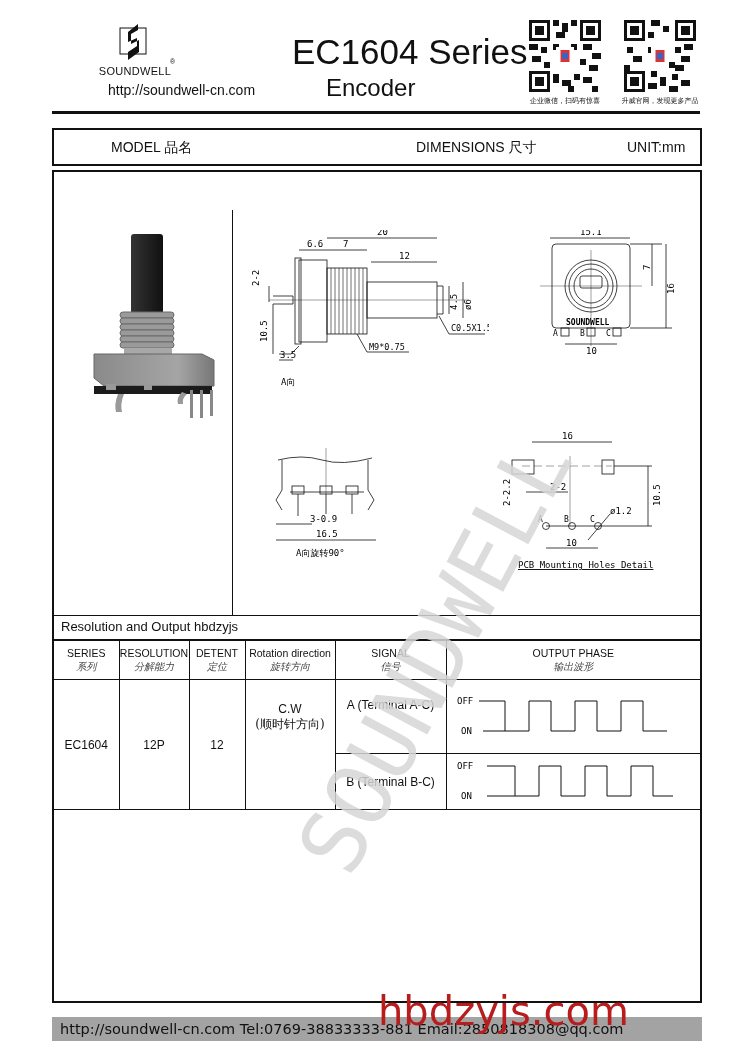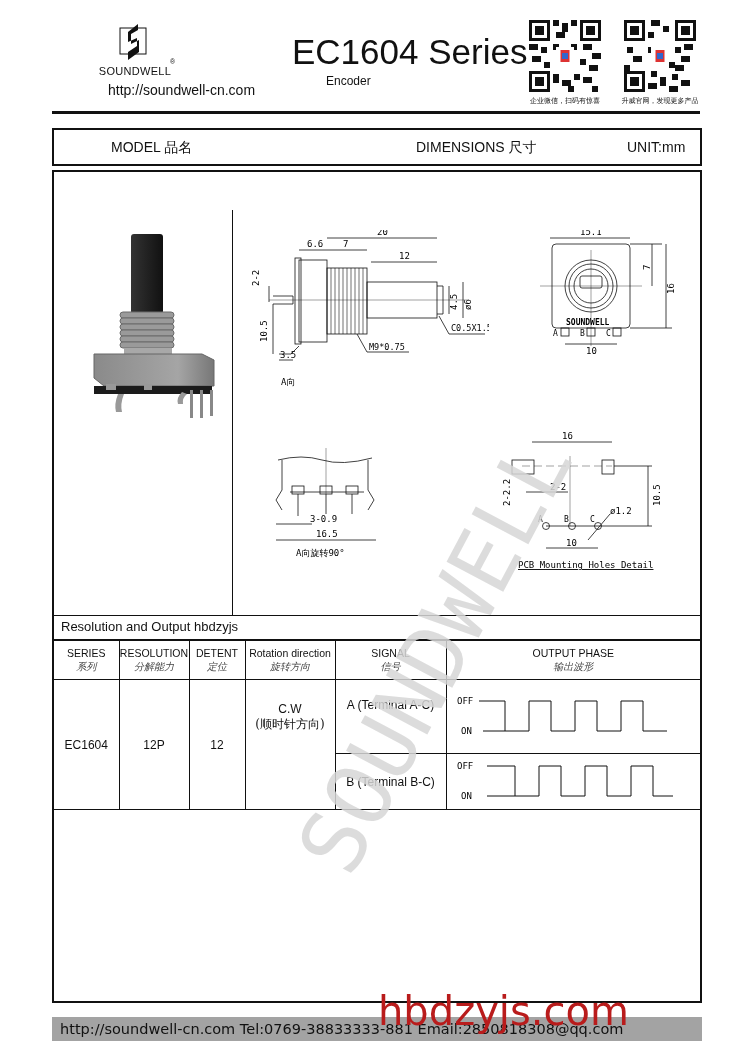--- a/index.html
+++ b/index.html
@@ -6,21 +6,21 @@
   body { width: 750px; height: 1061px; position: relative; overflow: hidden;
          font-family: "Liberation Sans", sans-serif; color: #111; }
   .abs { position: absolute; }
 
   
   .logo-box { left: 118px; top: 22px; width: 30px; height: 40px; }
   .brand { left: 85px; top: 65px; width: 100px; text-align: center; font-size: 11px; letter-spacing: 0.3px; }
   .reg { left: 170px; top: 58px; font-size: 7px; }
   .site { left: 60px; top: 82px; font-size: 14px; margin-left: 48px; }
   .title { left: 292px; top: 32px; font-size: 35px; }
-  .subtitle { left: 326px; top: 74px; font-size: 12px; }
+  .subtitle { left: 326px; top: 74px; font-size: 24px; }
   .qr { width: 72px; height: 72px; }
   .qr-cap { font-size: 7px; width: 80px; text-align: center; }
   .header-rule { left: 52px; top: 111px; width: 648px; height: 3px; background: #111; }
 
   
   .model-bar { left: 52px; top: 128px; width: 646px; height: 34px; border: 2px solid #111; }
   .model-bar span { position: absolute; top: 9px; font-size: 14px; }
   .main-box { left: 52px; top: 170px; width: 646px; height: 829px; border: 2px solid #111; }
   .model-name { left: 0; top: 0; width: 178px; height: 38px; border-right: 1px solid #111; border-bottom: 1px solid #111;
                 font-size: 16px; line-height: 38px; padding-left: 6px; }

